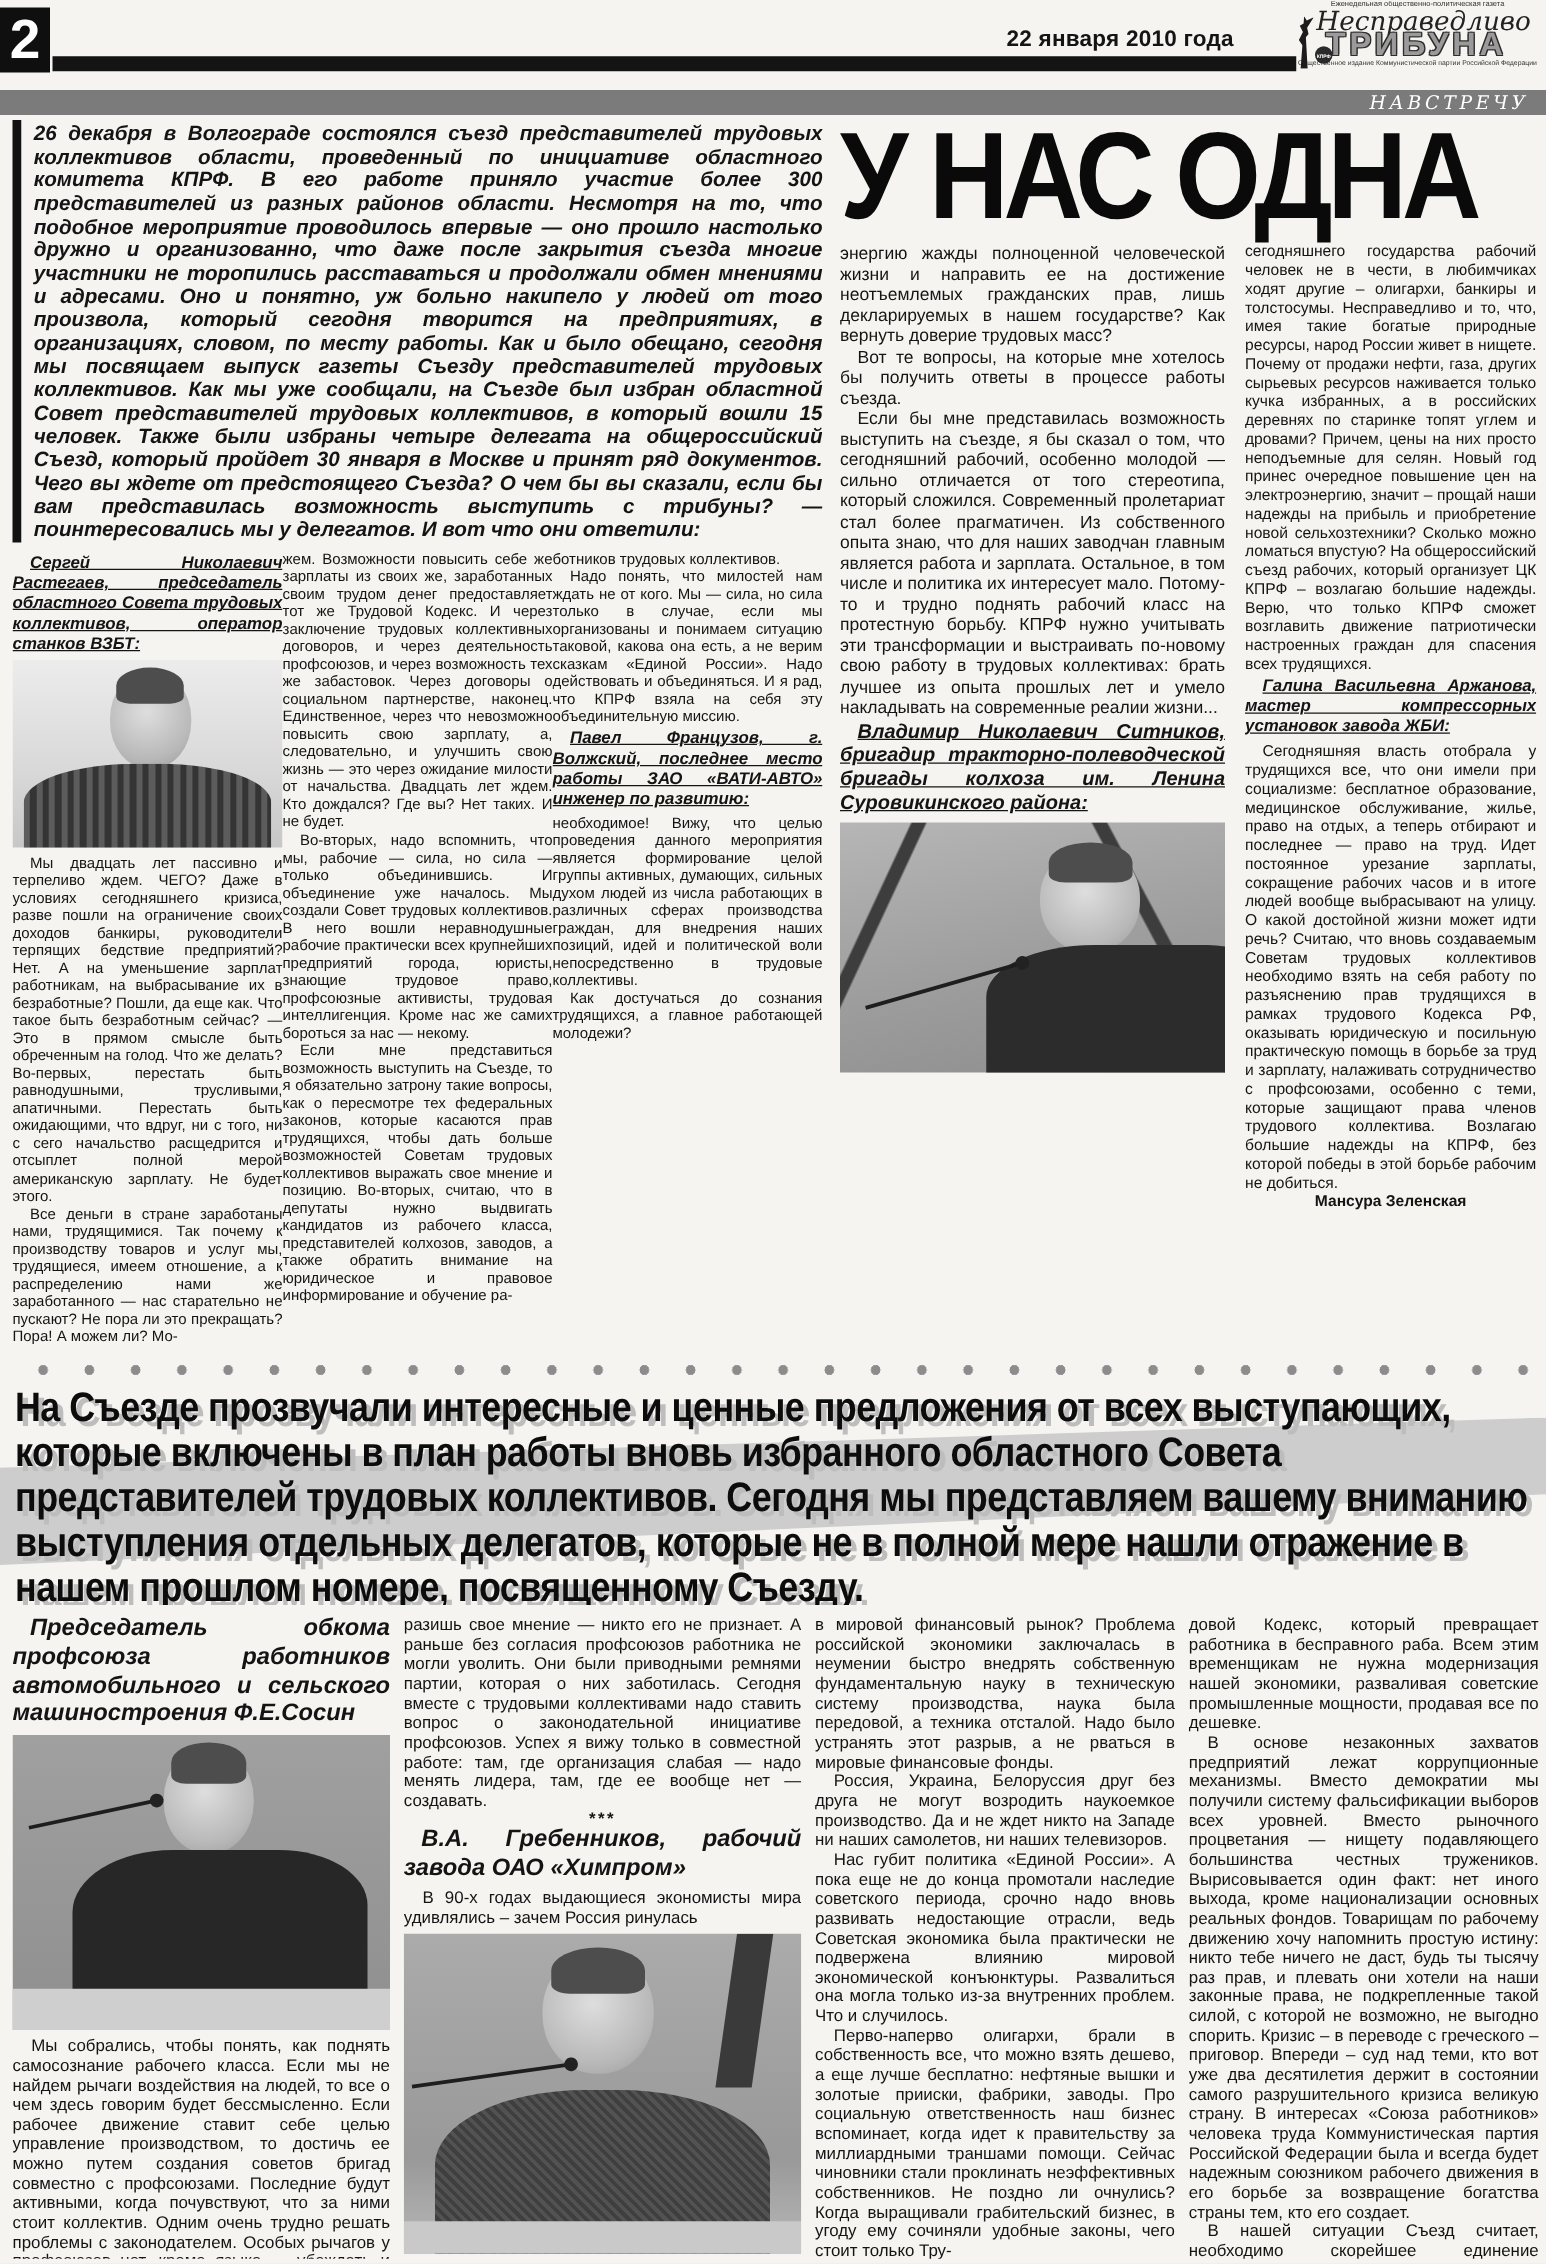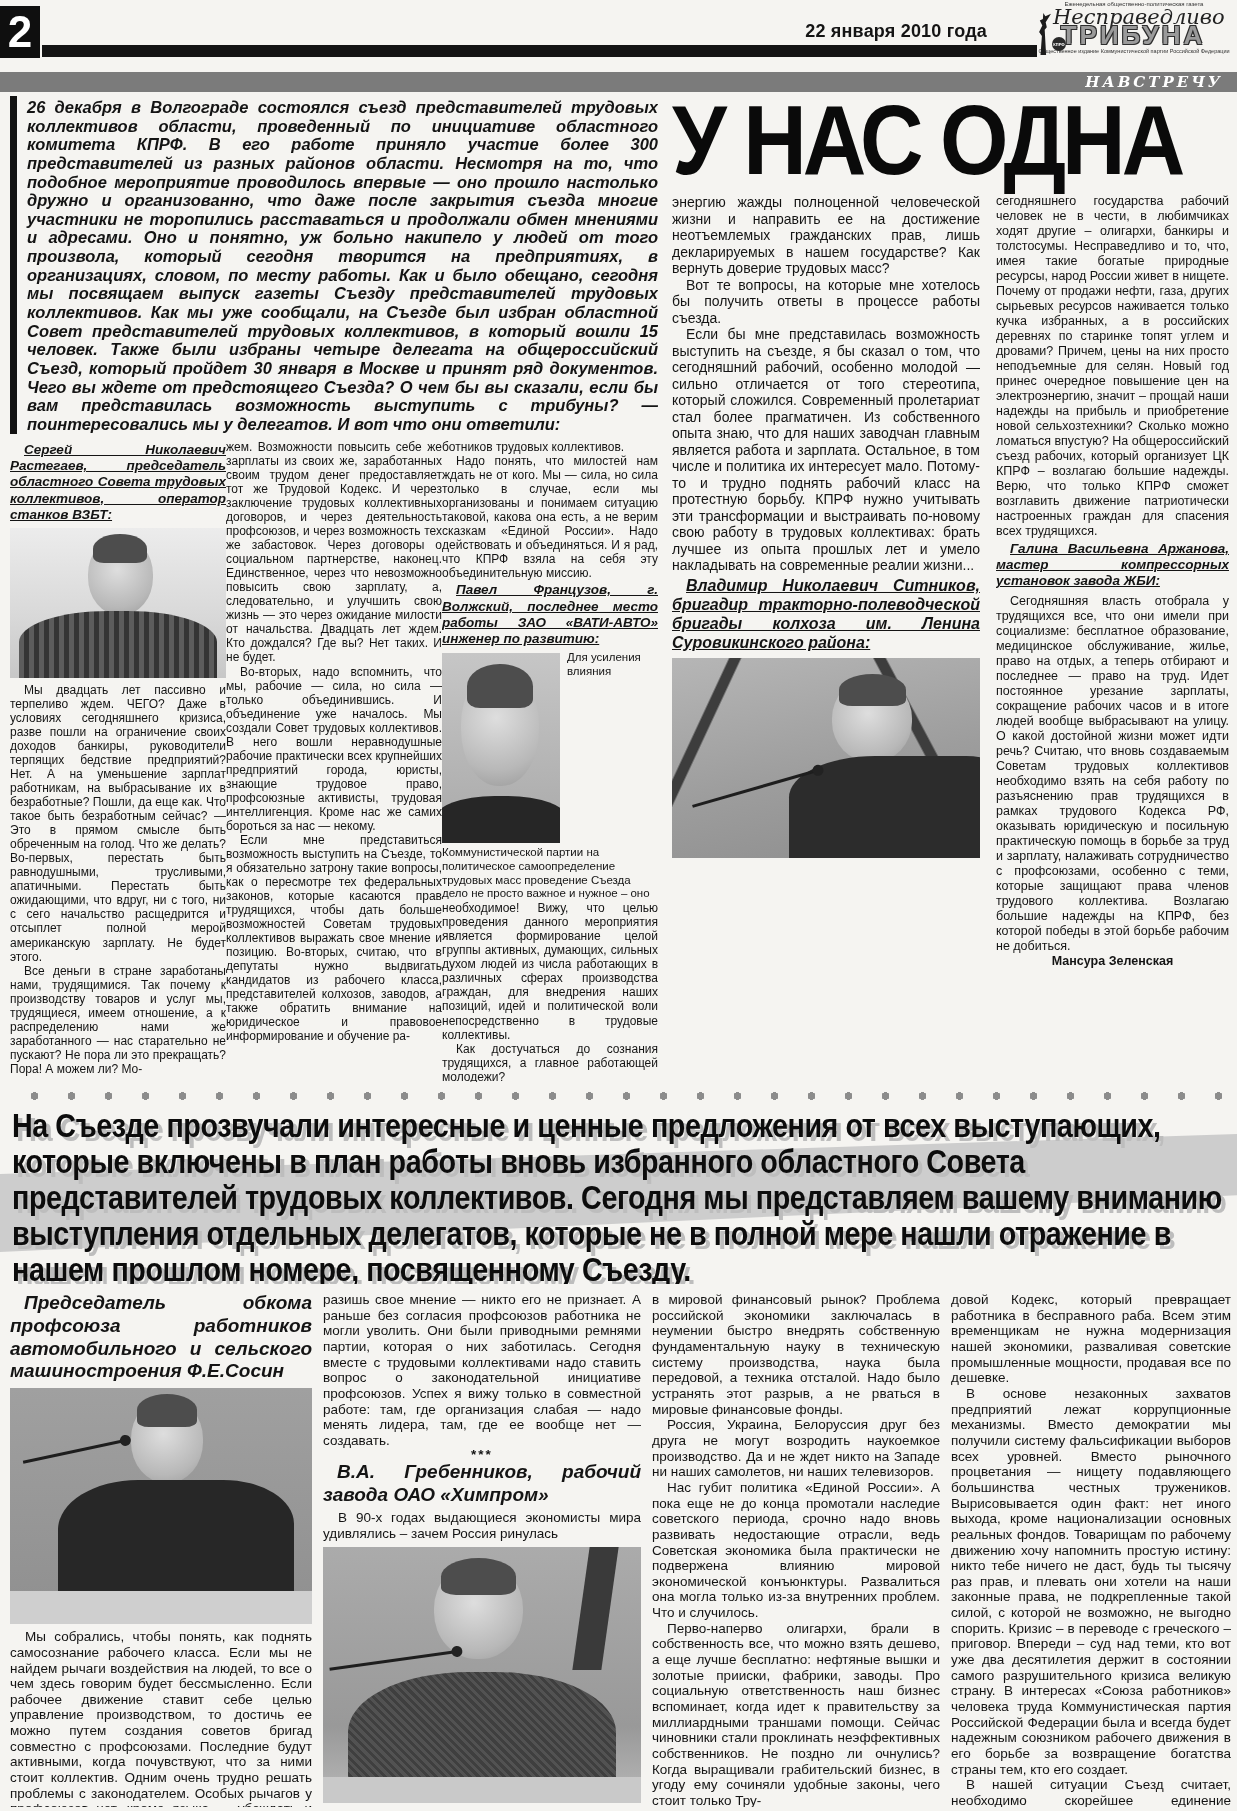--- a/index.html
+++ b/index.html
@@ -19,21 +19,21 @@
               text-align:center;padding-right:2px;margin-top:-4px;
               text-shadow:-1px -1px 0 #2e2e2e,1px -1px 0 #2e2e2e,-1px 1px 0 #2e2e2e,1px 1px 0 #2e2e2e;}
   .logo-bottom{font-size:5.5px;color:#333;text-align:center;margin-top:1px;white-space:nowrap;overflow:hidden;}
   .statue{position:absolute;left:2px;top:12px;width:14px;height:42px;background:#1c1c1c;
           clip-path:polygon(45% 0,60% 8%,100% 2%,62% 22%,70% 34%,55% 40%,65% 100%,25% 100%,35% 55%,15% 45%,38% 30%,20% 18%,42% 14%);}
   .kprf{position:absolute;left:17px;top:36px;width:14px;height:14px;border-radius:50%;background:#2a2a2a;
         display:flex;align-items:center;justify-content:center;}
   .kprf-label{color:#fff;font-size:4px;font-weight:bold;}
   
   .rubric{height:20px;background:#7b7b7b;margin-top:8px;display:flex;align-items:center;justify-content:flex-end;padding-right:14px;}
-  .rubric span{color:#fff;font-family:"DejaVu Serif","Liberation Serif",serif;font-style:italic;font-weight:bold;
+  .rubric span{color:#fff;font-family:"DejaVu Serif","Liberation Serif",serif;font-style:italic;font-weight:normal;
                font-size:15px;letter-spacing:3px;}
   
   .top{display:flex;padding:4px 8px 0 10px;height:988px;overflow:hidden;}
   .left-zone{width:648px;flex:none;}
   .intro{font-style:italic;font-weight:bold;font-size:16.5px;line-height:1.13;text-align:justify;
          border-left:7px solid #121212;padding:2px 0 4px 10px;height:332px;overflow:hidden;}
   .left-cols{display:grid;grid-template-columns:1fr 1fr 1fr;height:642px;overflow:hidden;margin-top:6px;}
   .col{overflow:hidden;}
   .left-cols .col{font-size:12px;line-height:1.17;text-align:justify;}
   .col p{margin:0;text-indent:14px;}
@@ -147,27 +147,20 @@
         <div class="col">
           <p class="noindent">жем. Возможности повысить себе же зарплаты из своих же, заработанных своим трудом денег предоставляет тот же Трудовой Кодекс. И через заключение трудовых коллективных договоров, и через деятельность профсоюзов, и через возможность тех же забастовок. Через договоры о социальном партнерстве, наконец. Единственное, через что невозможно повысить свою зарплату, а, следовательно, и улучшить свою жизнь — это через ожидание милости от начальства. Двадцать лет ждем. Кто дождался? Где вы? Нет таких. И не будет.</p>
           <p>Во-вторых, надо вспомнить, что мы, рабочие — сила, но сила — только объединившись. И объединение уже началось. Мы создали Совет трудовых коллективов. В него вошли неравнодушные рабочие практически всех крупнейших предприятий города, юристы, знающие трудовое право, профсоюзные активисты, трудовая интеллигенция. Кроме нас же самих бороться за нас — некому.</p>
           <p>Если мне представиться возможность выступить на Съезде, то я обязательно затрону такие вопросы, как о пересмотре тех федеральных законов, которые касаются прав трудящихся, чтобы дать больше возможностей Советам трудовых коллективов выражать свое мнение и позицию. Во-вторых, считаю, что в депутаты нужно выдвигать кандидатов из рабочего класса, представителей колхозов, заводов, а также обратить внимание на юридическое и правовое информирование и обучение ра-</p>
         </div>
 
         <div class="col">
           <p class="noindent">ботников трудовых коллективов.</p>
           <p>Надо понять, что милостей нам ждать не от кого. Мы — сила, но сила только в случае, если мы организованы и понимаем ситуацию таковой, какова она есть, а не верим сказкам «Единой России». Надо действовать и объединяться. И я рад, что КПРФ взяла на себя эту объединительную миссию.</p>
           <p class="speaker">Павел Французов, г. Волжский, последнее место работы ЗАО «ВАТИ-АВТО» инженер по развитию:</p>
-          <div class="f-block">
-            <div class="photo p-frantsuzov">
-              <span class="head"></span>
-              <span class="torso"></span>
-            </div>
-            <p class="wraptext">Для усиления влияния Коммунистической партии на политическое самоопределение трудовых масс проведение Съезда дело не просто важное и нужное – оно</p>
-          </div>
           <p class="noindent">необходимое! Вижу, что целью проведения данного мероприятия является формирование целой группы активных, думающих, сильных духом людей из числа работающих в различных сферах производства граждан, для внедрения наших позиций, идей и политической воли непосредственно в трудовые коллективы.</p>
           <p>Как достучаться до сознания трудящихся, а главное работающей молодежи?</p>
 
         </div>
 
       </div>
     </div>
 
     <div class="right-zone">
       <h1 class="headline">У НАС ОДНА</h1>

